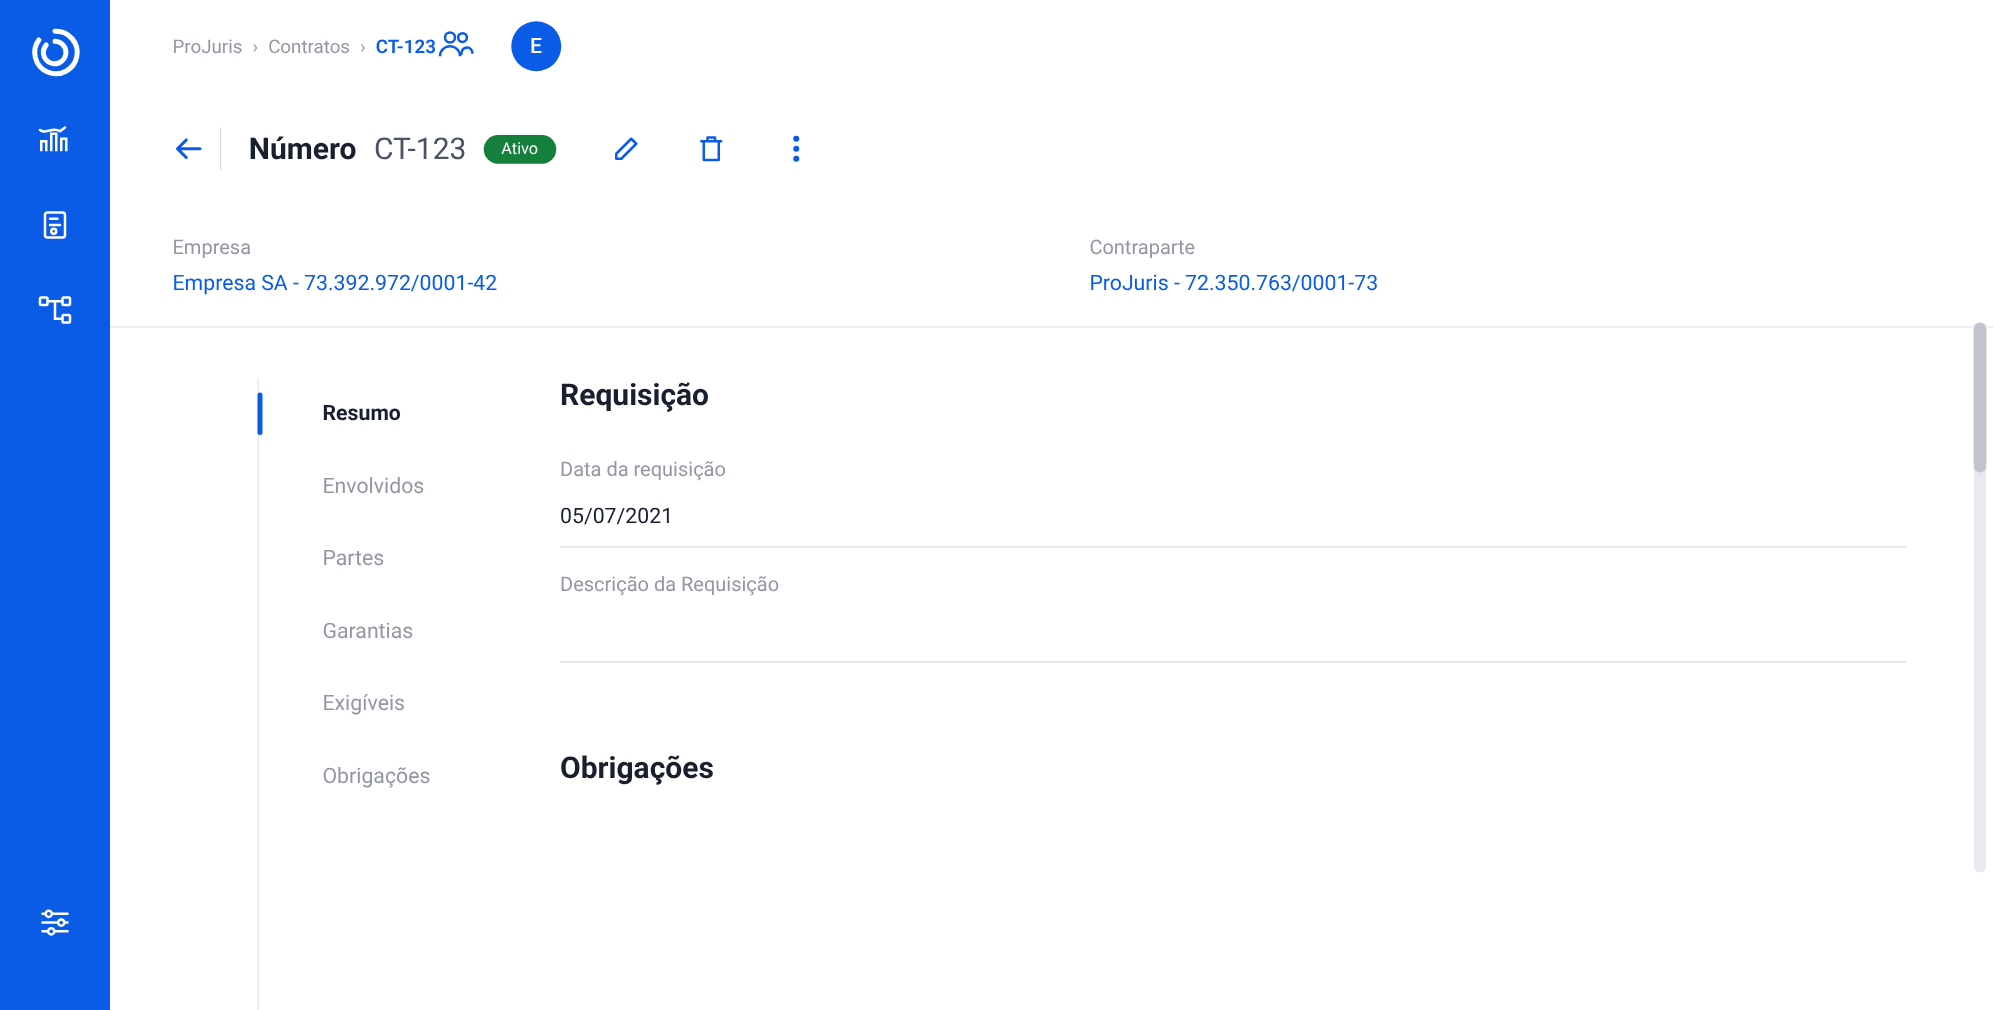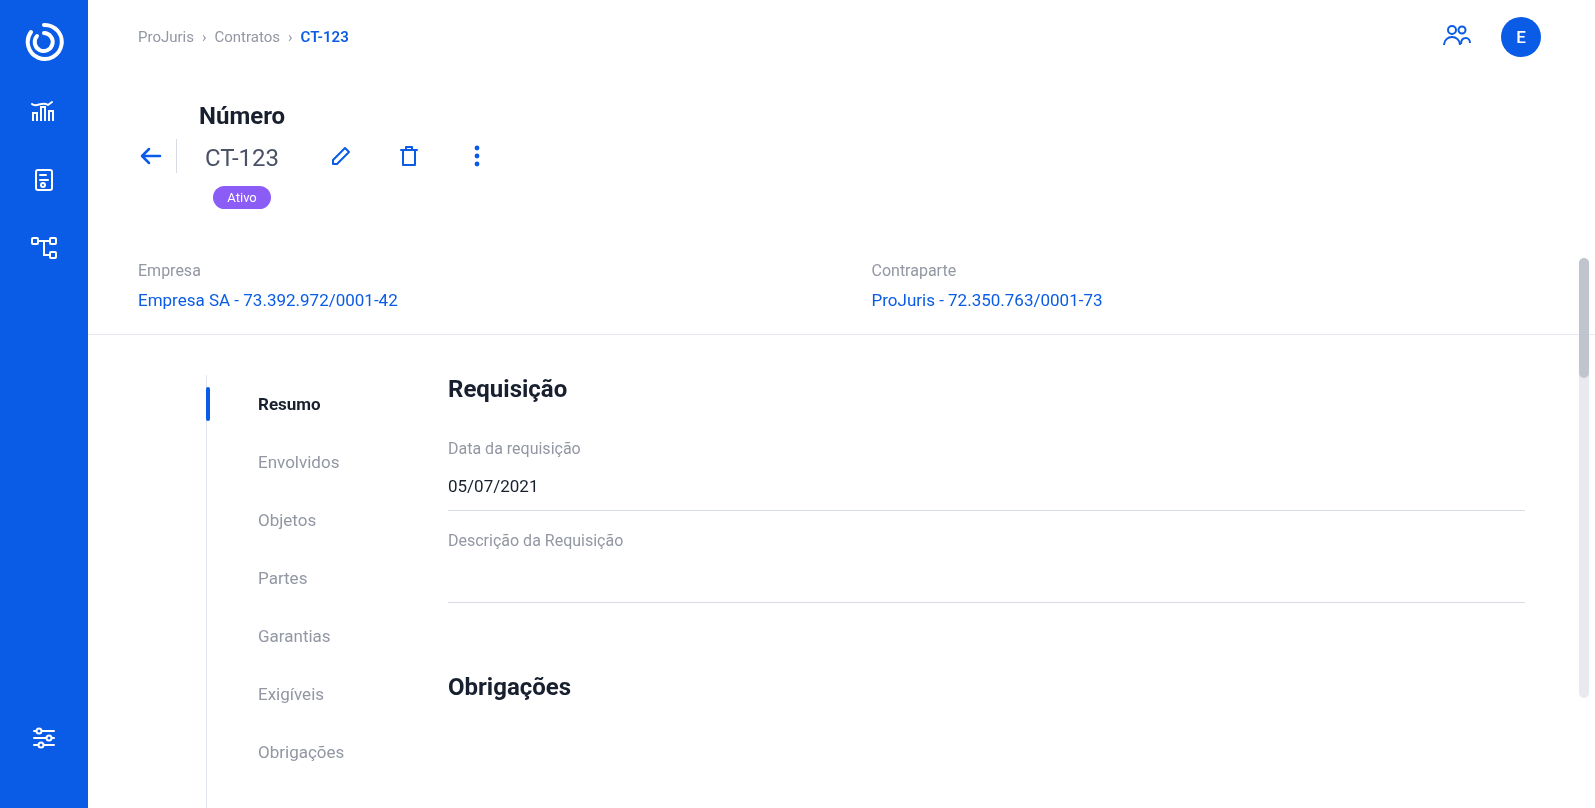--- a/index.html
+++ b/index.html
@@ -7,35 +7,35 @@
     
     .sidebar { position: absolute; left: 0; top: 0; width: 88px; height: 808px; background: #0a5ce6; display: flex; flex-direction: column; align-items: center; padding-top: 18px; }
     .logo { width: 48px; height: 48px; display: flex; align-items: center; justify-content: center; margin-bottom: 26px; }
     .nav-items { display: flex; flex-direction: column; gap: 28px; align-items: center; }
     .nav-item { width: 48px; height: 40px; display: flex; align-items: center; justify-content: center; cursor: pointer; }
     .nav-item svg { display: block; }
     .nav-bottom { position: absolute; bottom: 50px; left: 0; width: 88px; display: flex; justify-content: center; }
 
     .main { position: absolute; left: 88px; top: 0; right: 0; height: 808px; display: flex; flex-direction: column; }
     
-    .topbar { height: 62px; display: flex; align-items: center; justify-content: space-between; padding: 12px 54px 0 50px; }
+    .topbar { height: 62px; display: flex; align-items: center; justify-content: flex-start; padding: 12px 54px 0 50px; }
     .breadcrumb { display: flex; align-items: center; gap: 8px; font-size: 15px; color: #9297a3; }
     .breadcrumb .sep { color: #9297a3; }
     .breadcrumb .active { color: #0a5ce6; font-weight: 600; }
     .breadcrumb a { color: #9297a3; text-decoration: none; cursor: pointer; }
     .top-right { display: flex; align-items: center; gap: 28px; }
     .avatar { width: 40px; height: 40px; border-radius: 50%; background: #0a5ce6; color: #fff; display: flex; align-items: center; justify-content: center; font-weight: 500; font-size: 17px; }
 
     .header-block { padding: 40px 50px 24px 50px; }
     .title-row { display: flex; align-items: center; gap: 22px; }
     .back-arrow { color: #0a5ce6; cursor: pointer; display: flex; align-items: center; padding-right: 12px; border-right: 1px solid #d7dbe3; height: 34px; }
-    .title-inner { display: flex; align-items: center; gap: 14px; flex-direction: column; }
+    .title-inner { display: flex; align-items: center; gap: 14px; }
     .title-label { font-size: 24px; font-weight: 700; color: #18202f; }
     .title-value { font-size: 24px; font-weight: 400; color: #4a5266; }
-    .badge { background: #8b5cf6; color: #fff; font-size: 13px; padding: 4px 14px; border-radius: 14px; }
+    .badge { background: #15803d; color: #fff; font-size: 13px; padding: 4px 14px; border-radius: 14px; }
     .icon-btn { cursor: pointer; display: flex; align-items: center; justify-content: center; width: 28px; height: 28px; }
     .icon-btn.edit { color: #0a5ce6; margin-left: 20px; }
     .icon-btn.trash { color: #0a5ce6; margin-left: 18px; }
     .icon-btn.more { color: #0a5ce6; margin-left: 18px; }
 
     .entities-row { display: flex; gap: 60px; margin-top: 52px; }
     .entity { flex: 1; }
     .entity-label { font-size: 16px; color: #9297a3; margin-bottom: 10px; }
     .entity-value { font-size: 17px; color: #0a5ce6; cursor: pointer; }
 
@@ -173,21 +173,20 @@
     </div>
   </div>
 
   <div class="divider"></div>
 
   <div class="content-row">
     <div class="side-menu">
       <div class="side-indicator"></div>
       <div class="menu-item active">Resumo</div>
       <div class="menu-item">Envolvidos</div>
-      <div class="menu-item">Objetos</div>
       <div class="menu-item">Partes</div>
       <div class="menu-item">Garantias</div>
       <div class="menu-item">Exigíveis</div>
       <div class="menu-item">Obrigações</div>
     </div>
 
     <div class="details">
       <div class="section-title">Requisição</div>
       <div class="fields-grid">
         <div class="field">

